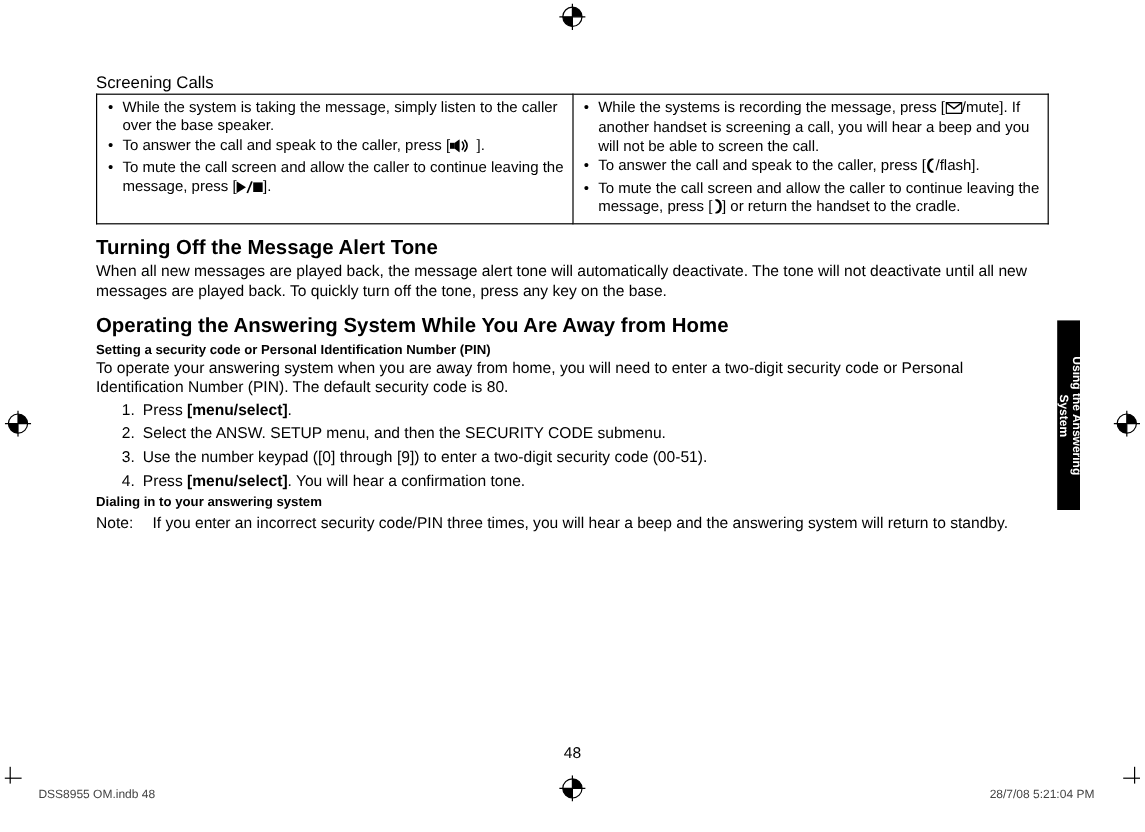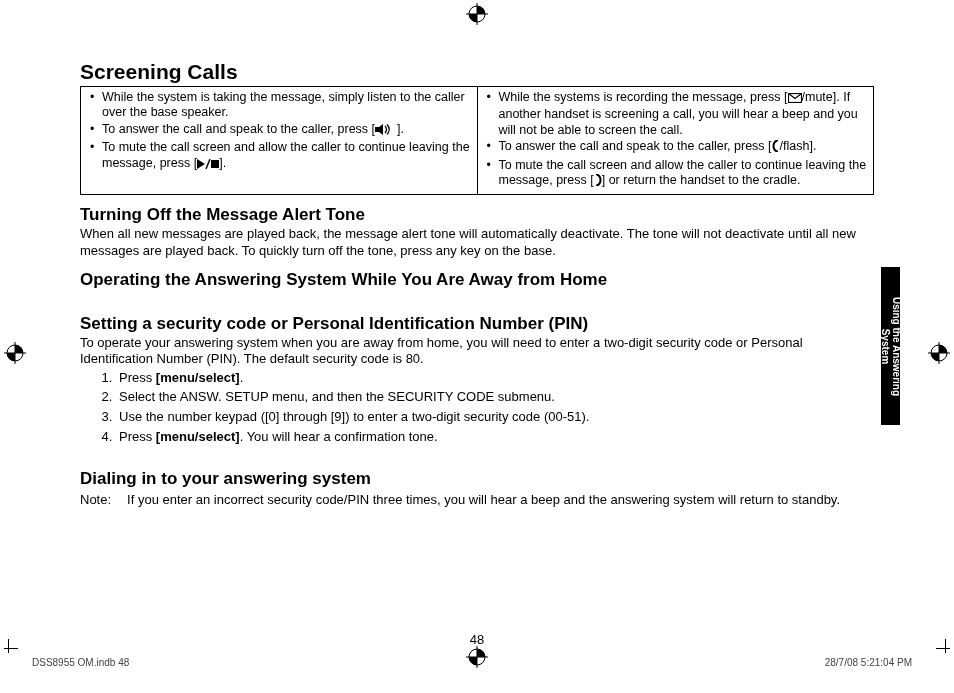--- a/index.html
+++ b/index.html
@@ -14,22 +14,22 @@
     overflow: hidden;
     position: relative;
   }
   .page {
     padding: 60px 80px 20px 80px;
     position: relative;
     box-sizing: border-box;
     height: 100%;
   }
   h2.screening {
-    font-size: 21px;
-    font-weight: bold;
+    font-size: 14px;
+    font-weight: normal;
     margin: 0 0 2px 0;
   }
   table.box {
     border-collapse: collapse;
     width: 100%;
     font-size: 12.5px;
   }
   table.box th, table.box td {
     border: 1px solid #000;
     padding: 3px 5px;
@@ -62,23 +62,23 @@
     font-size: 17px;
     font-weight: bold;
     margin: 10px 0 1px 0;
   }
   p.body {
     margin: 0 0 2px 0;
     line-height: 1.28;
     font-size: 13px;
   }
   h3.sub {
-    font-size: 17px;
-    font-weight: bold;
-    margin: 24px 0 1px 0;
+    font-size: 11px;
+    font-weight: bold;
+    margin: 4px 0 1px 0;
   }
   ol.steps {
     margin: 2px 0 2px 0;
     padding: 0 0 0 36px;
     font-size: 13px;
   }
   ol.steps li {
     margin: 0 0 3px 0;
     padding-left: 3px;
     line-height: 1.28;
@@ -109,21 +109,21 @@
   .side-tab .rot {
     transform: rotate(90deg);
     white-space: nowrap;
     line-height: 1.05;
     text-align: center;
   }
   .page-num {
     position: absolute;
     left: 0;
     right: 0;
-    bottom: 46px;
+    bottom: 58px;
     text-align: center;
     font-size: 13px;
   }
   .footer {
     position: absolute;
     left: 32px;
     right: 42px;
     bottom: 25px;
     display: flex;
     justify-content: space-between;

